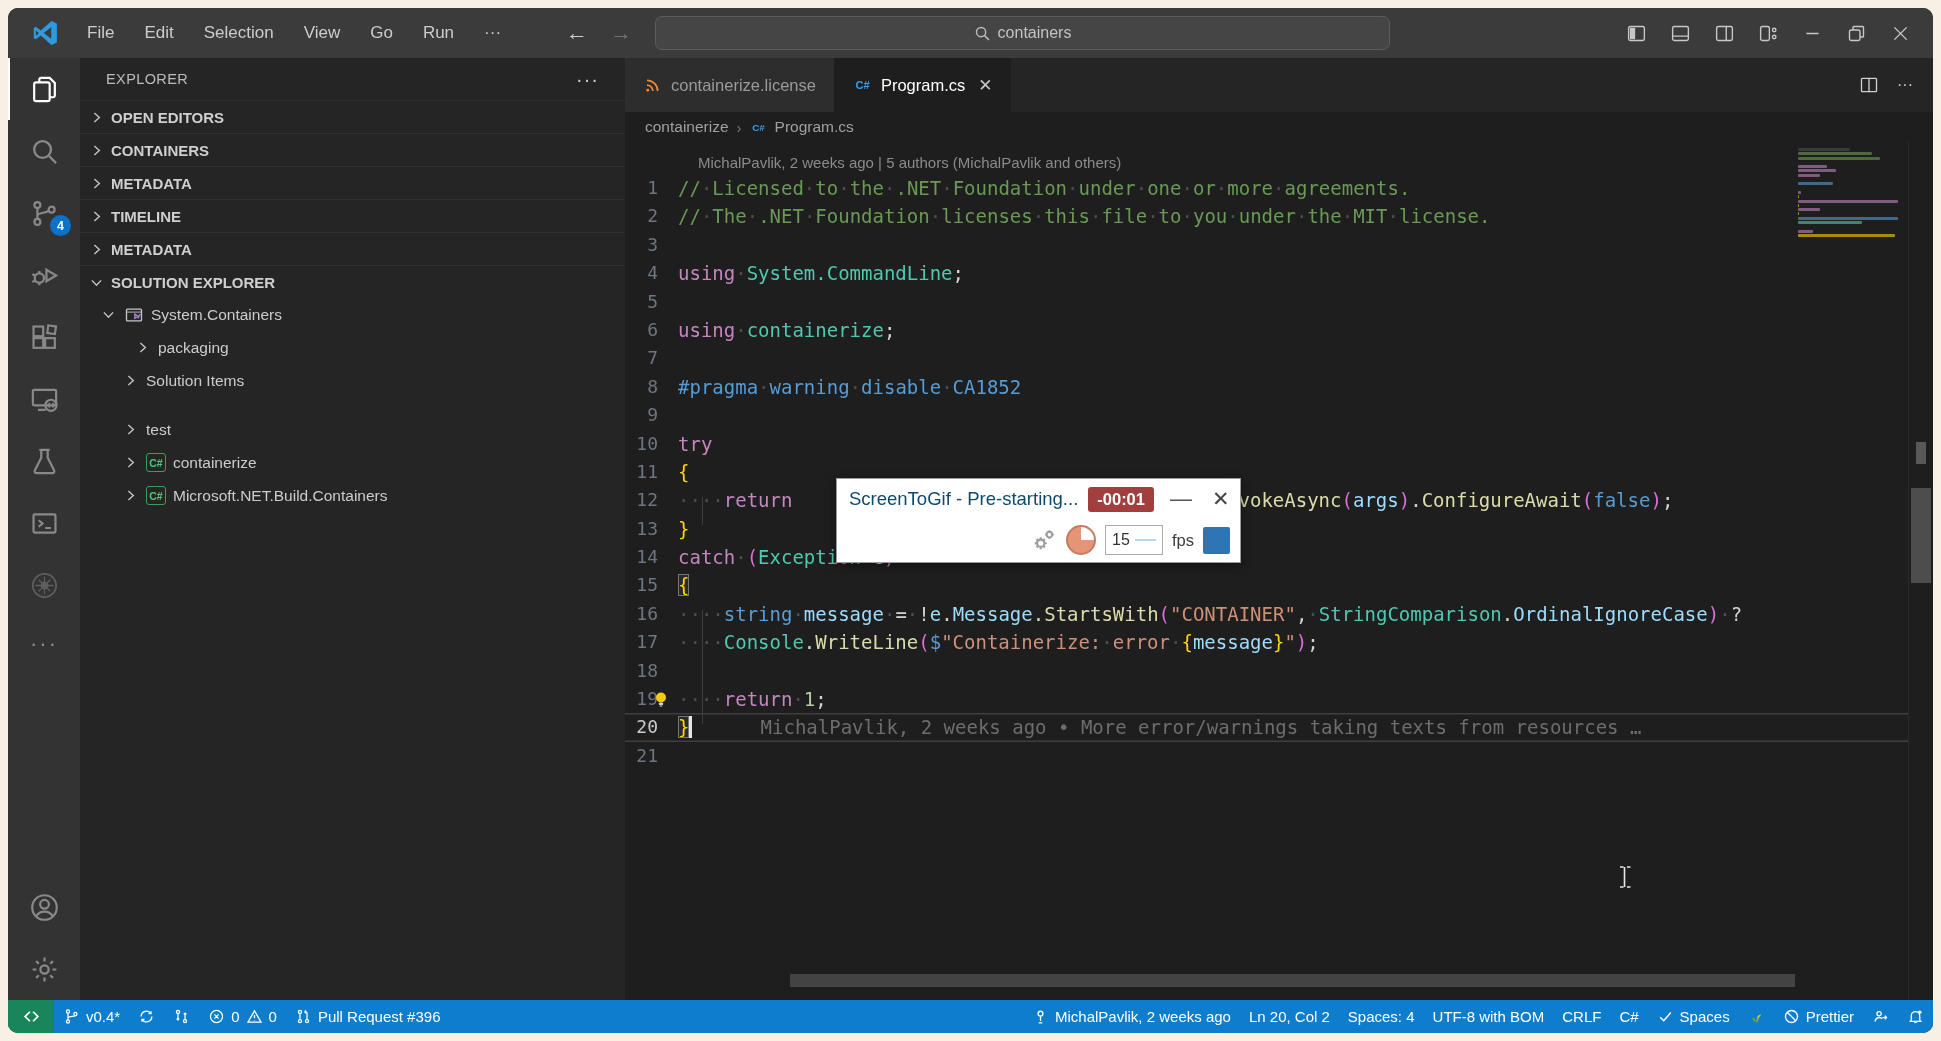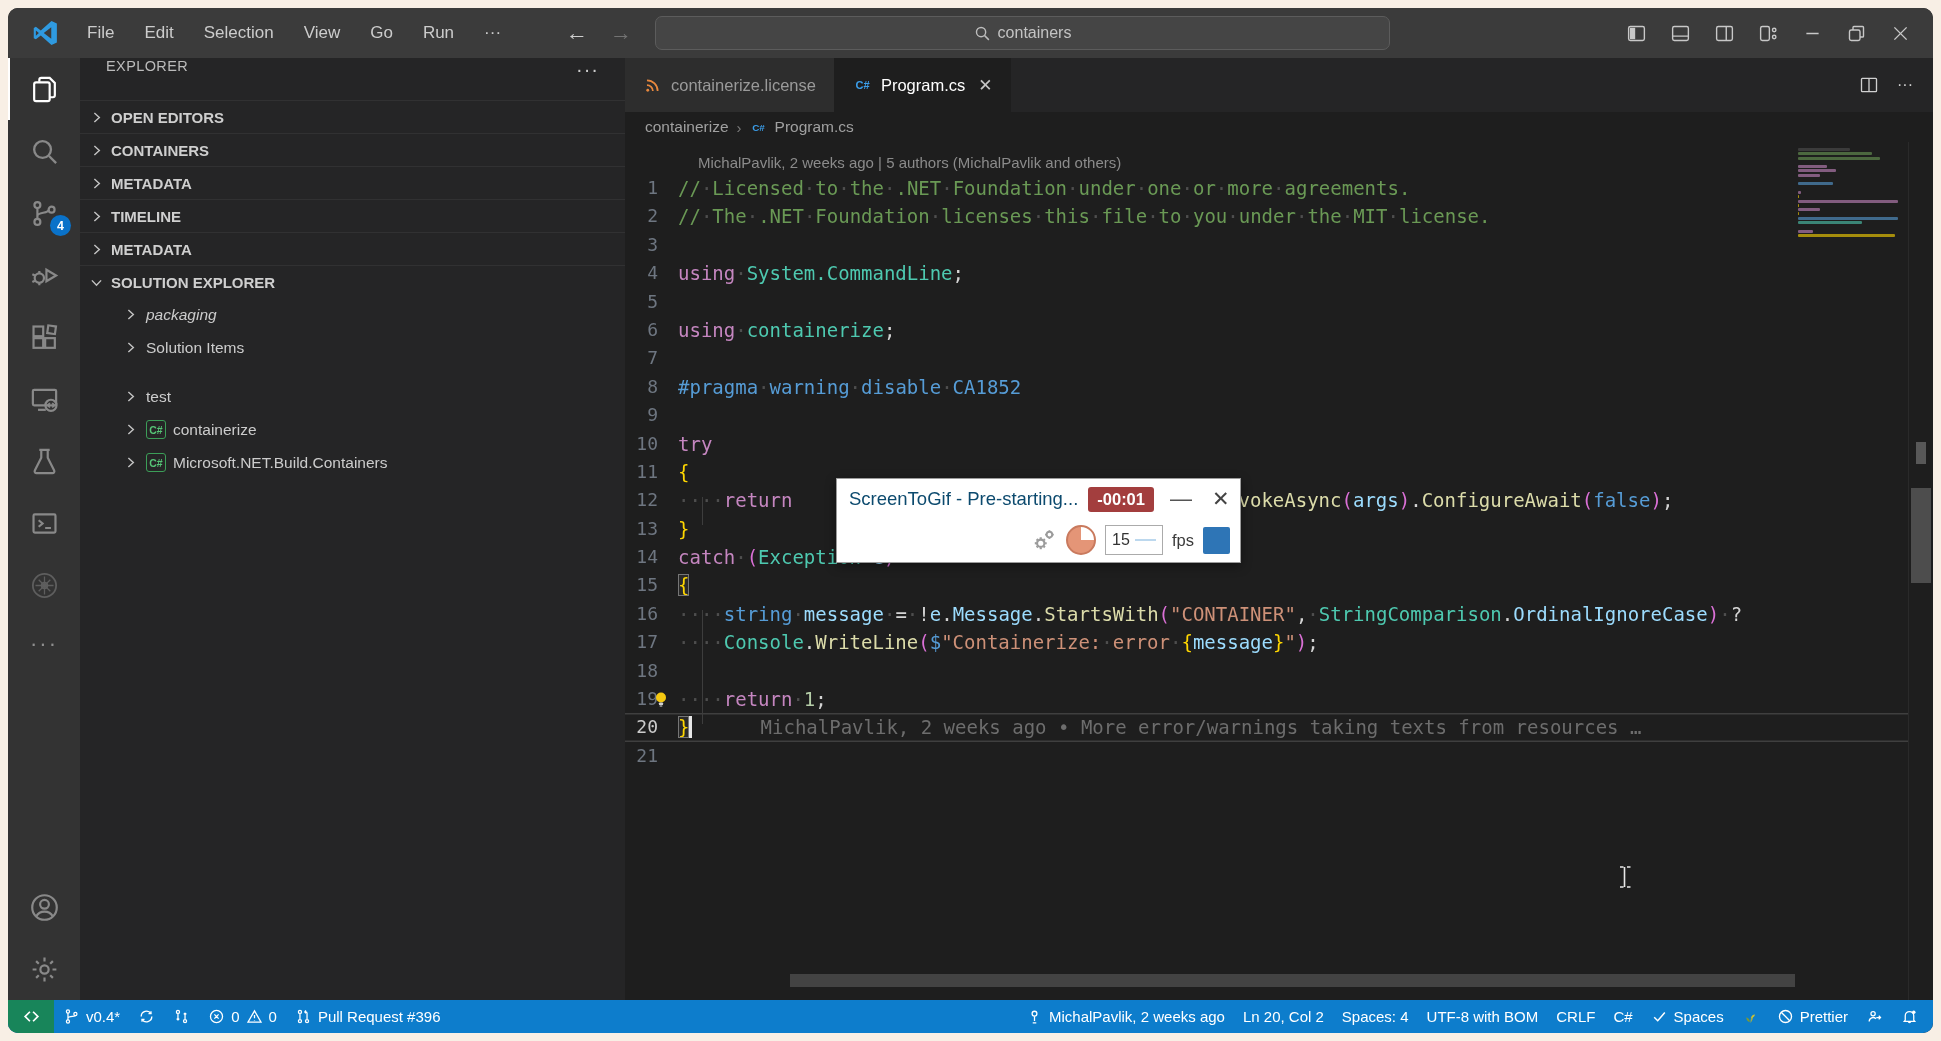--- a/index.html
+++ b/index.html
@@ -24,21 +24,21 @@
   .ab-item{width:72px;height:62px;display:flex;align-items:center;justify-content:center;color:#898989;position:relative;}
   .ab-item.active{color:#ffffff;box-shadow:inset 2px 0 0 #ffffff;}
   .ab-item.dim{color:#5e5e5e;}
   .ab-item svg{width:31px;height:31px;}
   .ab-badge{position:absolute;right:9px;bottom:8px;min-width:21px;height:21px;border-radius:11px;background:#0a72c9;color:#fff;font-size:12.5px;display:flex;align-items:center;justify-content:center;font-weight:bold;}
   .ab-bottom{margin-top:auto;display:flex;flex-direction:column;align-items:center;}
   .ab-more{font-size:22px;letter-spacing:2px;color:#8f8f8f;height:56px;display:flex;align-items:center;}
 
   
   .sidebar{position:absolute;left:72px;top:50px;bottom:33px;width:545px;background:#252526;color:#cccccc;}
-  .sb-header{height:42px;display:flex;padding:0 26px;color:#bbbbbb;font-size:14.5px;letter-spacing:.4px;}
+  .sb-header{height:42px;display:flex;align-items:center;padding:0 26px;color:#bbbbbb;font-size:14.5px;letter-spacing:.4px;}
   .sb-header .sb-more{margin-left:auto;font-size:20px;letter-spacing:1px;color:#cccccc;}
   .sb-section{height:33px;display:flex;align-items:center;border-top:1px solid #313132;font-weight:bold;font-size:15px;color:#cfcfcf;padding-left:8px;gap:6px;}
   .sb-section svg,.tree-row svg.chev{width:17px;height:17px;flex:none;color:#c3c3c3;}
   .tree-row{height:33px;display:flex;align-items:center;font-size:15.5px;gap:7px;}
   .tree-row .ticon{width:20px;height:20px;flex:none;display:flex;align-items:center;justify-content:center;}
   .cs-box{width:20px;height:19px;border:1.6px solid #3c9e58;border-radius:3px;color:#57c577;font-size:10.5px;font-weight:bold;display:flex;align-items:center;justify-content:center;font-family:"Liberation Sans",sans-serif;}
 
   
   .editor{position:absolute;left:617px;top:50px;right:0;bottom:33px;background:#1e1e1e;}
   .tabstrip{position:absolute;left:0;top:0;right:0;height:54px;background:#252526;display:flex;align-items:stretch;}
@@ -89,21 +89,21 @@
   .ov-input{width:58px;height:30px;border:1px solid #ababab;display:flex;align-items:center;padding:0 6px;font-size:16px;color:#333;gap:5px;}
   .ov-input .spin{flex:1;height:2px;background:#bcd8ee;}
   .ov-fps{color:#3b3b3b;font-size:16.5px;}
   .ov-square{width:27px;height:27px;background:#2e75b6;border-radius:2px;}
 
   
   .statusbar{position:absolute;left:0;right:0;bottom:0;height:33px;background:#0d7dcc;color:#ffffff;display:flex;align-items:center;font-size:15px;}
   .remote{height:33px;width:46px;background:#18855a;display:flex;align-items:center;justify-content:center;flex:none;}
   .sb-item{display:flex;align-items:center;gap:6px;padding:0 9px;height:33px;white-space:nowrap;}
   .sb-item svg{width:17px;height:17px;}
-  .sb-right{margin-left:auto;display:flex;align-items:center;height:33px;padding-right:6px;}
+  .sb-right{margin-left:auto;display:flex;align-items:center;height:33px;}
   .leaf{color:#aeb43b;}
 
   .mouse-ibeam{position:absolute;left:1610px;top:858px;width:13px;height:22px;color:#e8e8e8;}
 </style>
 </head>
 <body>
 
 <div class="window">
 
   <div class="titlebar">
@@ -304,21 +304,36 @@
           <span>METADATA</span>
         </div>
         <div class="sb-section">
           <span style="display: inline-flex; align-items: center;">
             <svg class="chev" viewBox="0 0 24 24" fill="none" stroke="currentColor" stroke-width="2">
               <path d="M5.5 9 12 16l6.5-7"></path>
             </svg>
           </span>
           <span>SOLUTION EXPLORER</span>
         </div>
-        <div class="tree-row" style="padding-left: 42px; font-style: italic;">
+        <div class="tree-row" style="padding-left: 20px;">
+          <span style="display: inline-flex; align-items: center;">
+            <svg class="chev" viewBox="0 0 24 24" fill="none" stroke="currentColor" stroke-width="2">
+              <path d="M5.5 9 12 16l6.5-7"></path>
+            </svg>
+          </span>
+          <span class="ticon" style="display: inline-flex; align-items: center;">
+            <svg viewBox="0 0 24 24" fill="none" stroke="#c5c5c5" stroke-width="1.6">
+              <rect x="3" y="5" width="18" height="14" rx="1"></rect>
+              <path d="M3 8.5h18" stroke-width="1.1"></path>
+              <path d="m13 11 4 2.5-4 2.5zM19.5 11l-3 5" stroke="#b180d7" stroke-width="1.6"></path>
+            </svg>
+          </span>
+          <span>System.Containers</span>
+        </div>
+        <div class="tree-row" style="padding-left: 54px;">
           <span style="display: inline-flex; align-items: center;">
             <svg class="chev" viewBox="0 0 24 24" fill="none" stroke="currentColor" stroke-width="2">
               <path d="M9 5.5 16 12l-7 6.5"></path>
             </svg>
           </span>
           <span>packaging</span>
         </div>
         <div class="tree-row" style="padding-left: 42px;">
           <span style="display: inline-flex; align-items: center;">
             <svg class="chev" viewBox="0 0 24 24" fill="none" stroke="currentColor" stroke-width="2">

